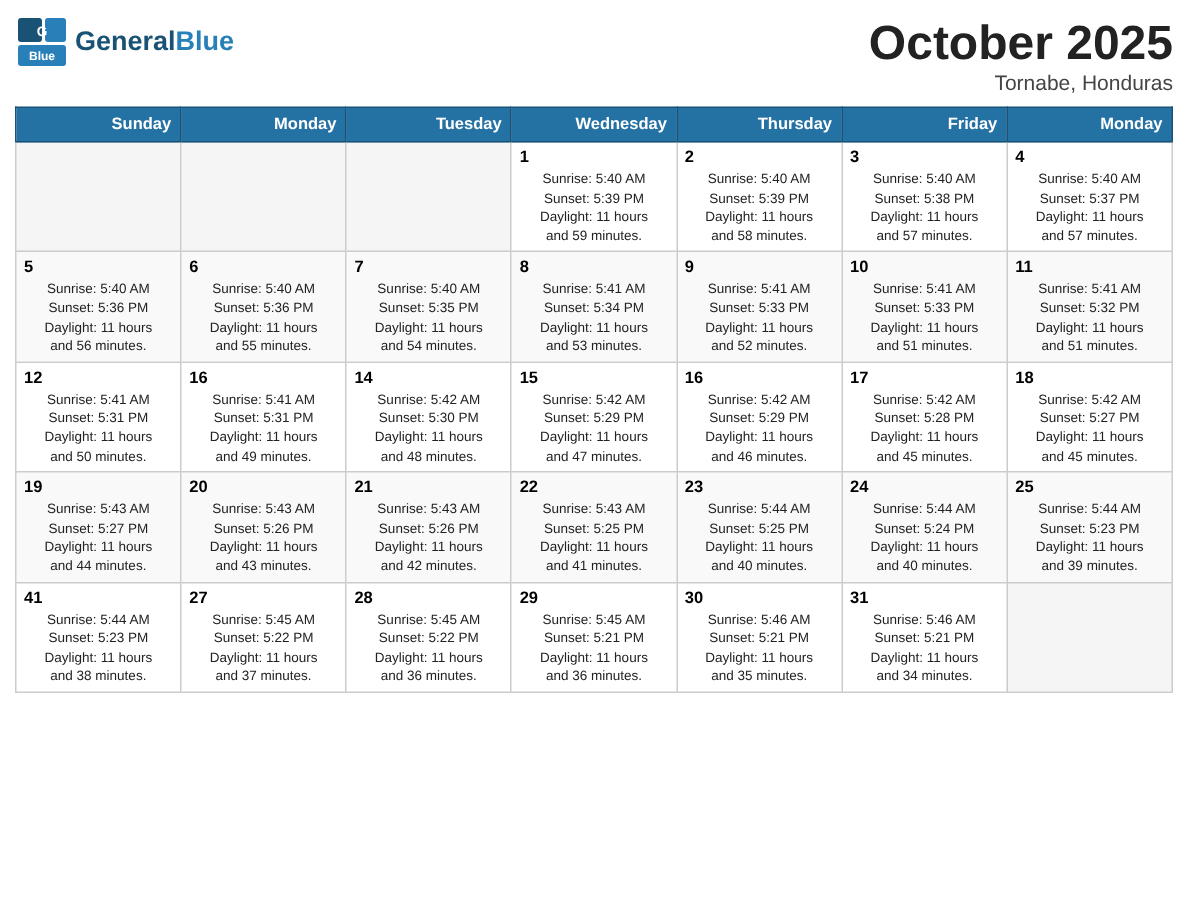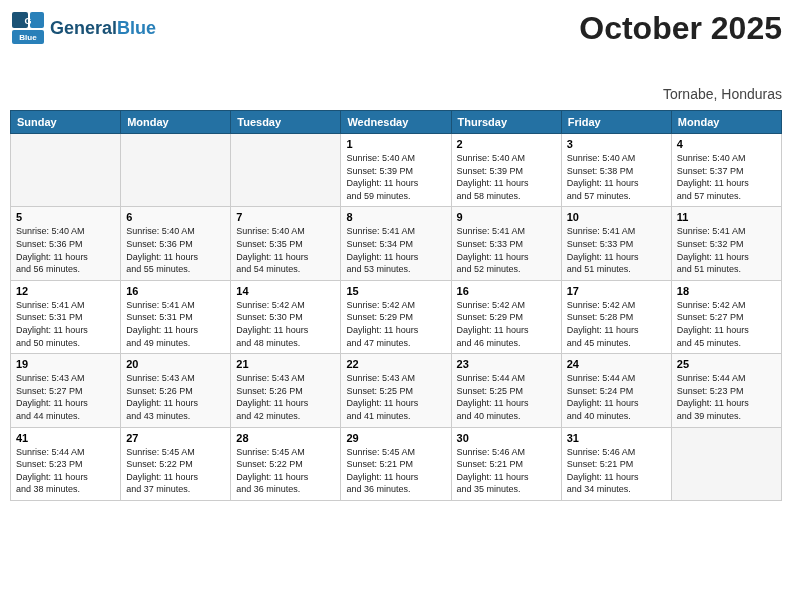--- a/index.html
+++ b/index.html
@@ -25,31 +25,30 @@
       text-align: right;
     }
     .month-title {
       font-size: 32px;
       font-weight: bold;
       color: #222;
     }
     .location-title {
       font-size: 14px;
       color: #444;
-      margin-top: 39px;
     }
     .calendar {
       width: 100%;
       border-collapse: collapse;
       font-size: 10px;
     }
     .calendar th {
       background: #2471a3;
       color: #fff;
-      text-align: left;
+      text-align: right;
       padding: 5px 6px;
       font-size: 11px;
       font-weight: bold;
       border: 1px solid #1a5276;
     }
     .calendar td {
       border: 1px solid #ccc;
       vertical-align: top;
       padding: 4px 5px;
       width: calc(100% / 7);
@@ -68,20 +67,21 @@
     .day-num {
       font-weight: bold;
       font-size: 11px;
       margin-bottom: 2px;
       color: #000;
     }
     .day-info {
       font-size: 9px;
       color: #222;
       line-height: 1.4;
+      text-align: center;
     }
     .logo-container {
       display: flex;
       align-items: center;
     }
     .logo-svg {
       margin-right: 4px;
     }
     .logo-name {
       font-size: 18px;

